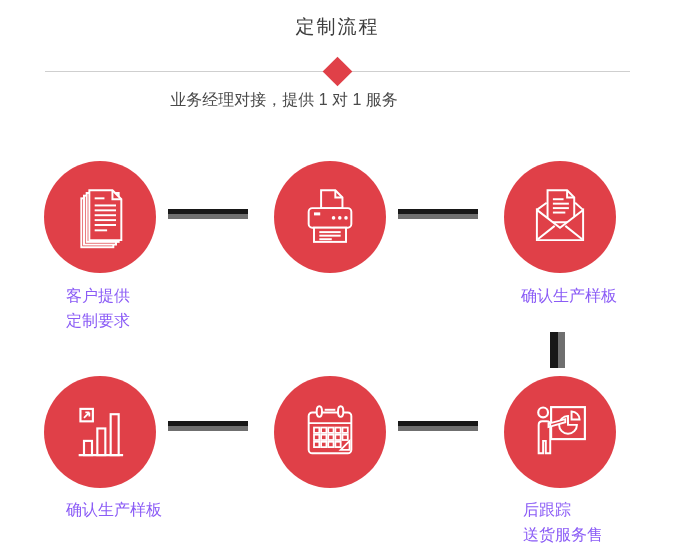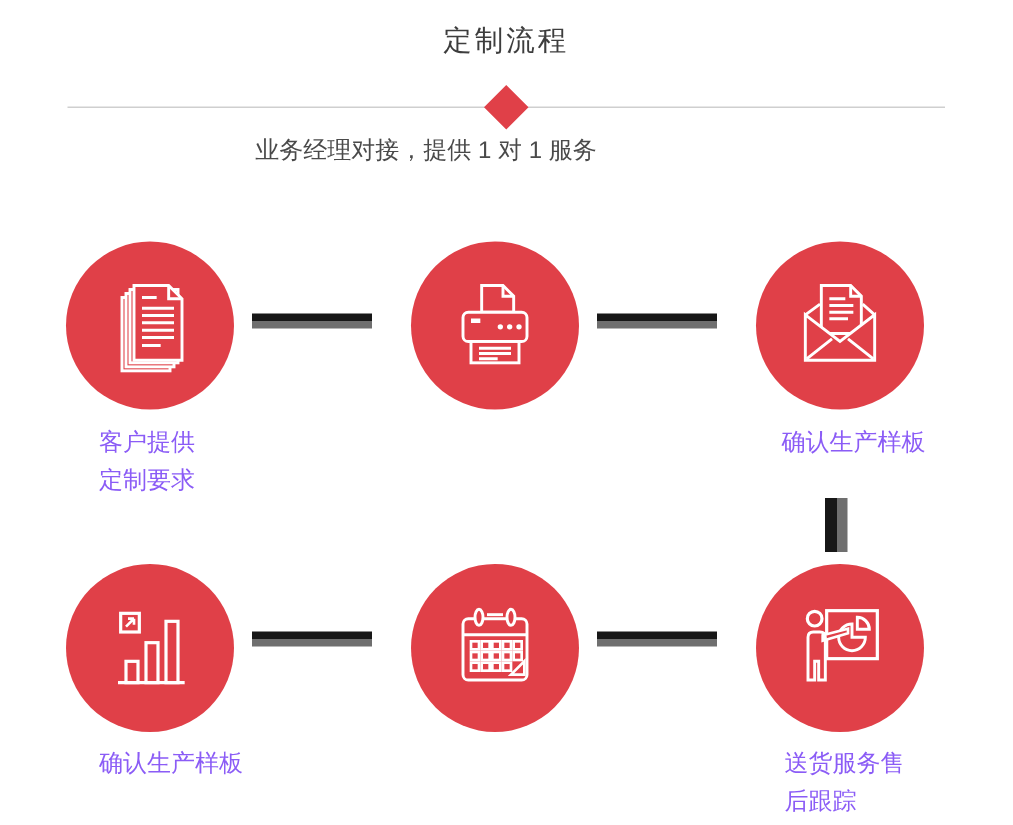--- a/index.html
+++ b/index.html
@@ -183,17 +183,17 @@
   </div>
   <div class="step-label l3">
     <div>确认生产样板</div>
   </div>
   <div class="step-label l4">
     <div>确认生产样板</div>
   </div>
   <div class="step-label l5">
   </div>
   <div class="step-label l6">
+    <div>后跟踪</div>
     <div>送货服务售</div>
-    <div>后跟踪</div>
   </div>
 
 </div>
 
 </body></html>

